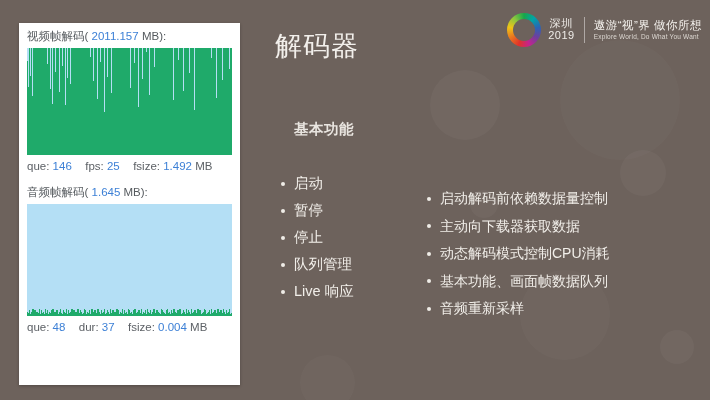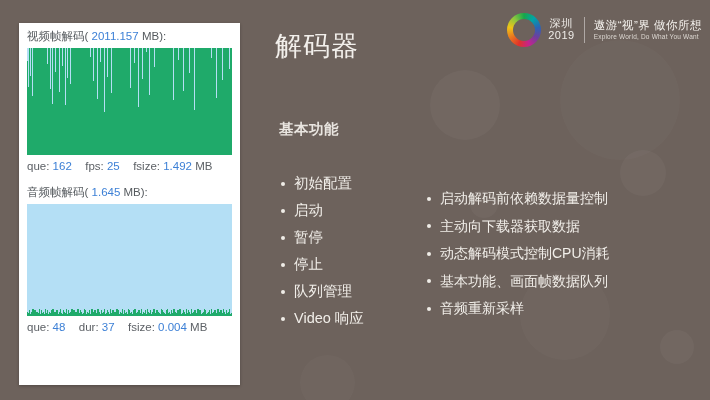--- a/index.html
+++ b/index.html
@@ -85,21 +85,21 @@
     letter-spacing: 1px;
     font-weight: 400;
   }
   .col-head {
     position: absolute;
     font-size: 14.5px;
     font-weight: bold;
     color: #e9e5e0;
     letter-spacing: 0.5px;
   }
-  #head-basic { left: 279px; top: 120px; }
+  #head-basic { left: 294px; top: 120px; }
   #head-key   { left: 422px; top: 120px; }
 
   ul.bullets {
     position: absolute;
     margin: 0;
     padding: 0;
     list-style: none;
   }
   ul.bullets li {
     position: relative;
@@ -399,21 +399,21 @@
         <div class="bar" style="left:198.850px;width:1.375px;height:107.00px;background:#1faa6a;"></div>
         <div class="bar" style="left:199.875px;width:1.375px;height:107.00px;background:#1faa6a;"></div>
         <div class="bar" style="left:200.900px;width:1.375px;height:107.00px;background:#1faa6a;"></div>
         <div class="bar" style="left:201.925px;width:1.375px;height:85.60px;background:#1faa6a;"></div>
         <div class="bar" style="left:202.950px;width:1.375px;height:107.00px;background:#1faa6a;"></div>
         <div class="bar" style="left:203.975px;width:1.375px;height:107.00px;background:#1faa6a;"></div>
       </div>
 
     <div class="statline">
       <span>que:</span>
-      <span class="v">162</span>
+      <span class="v">146</span>
       <span class="sep"></span>
       <span>fps:</span>
       <span class="v">25</span>
       <span class="sep"></span>
       <span>fsize:</span>
       <span class="v">1.492</span>
       <span>MB</span>
     </div>
 
     <div class="panel-label">
@@ -631,26 +631,25 @@
       <span class="v">0.004</span>
       <span>MB</span>
     </div>
   </div>
 
   <div id="title">解码器</div>
 
   <div class="col-head" id="head-basic">基本功能</div>
 
   <ul class="bullets" id="list-basic">
-    <li>初始配置</li>
     <li>启动</li>
     <li>暂停</li>
     <li>停止</li>
     <li>队列管理</li>
-    <li>Video 响应</li>
+    <li>Live 响应</li>
   </ul>
 
   <ul class="bullets" id="list-key">
     <li>启动解码前依赖数据量控制</li>
     <li>主动向下载器获取数据</li>
     <li>动态解码模式控制CPU消耗</li>
     <li>基本功能、画面帧数据队列</li>
     <li>音频重新采样</li>
   </ul>
 

